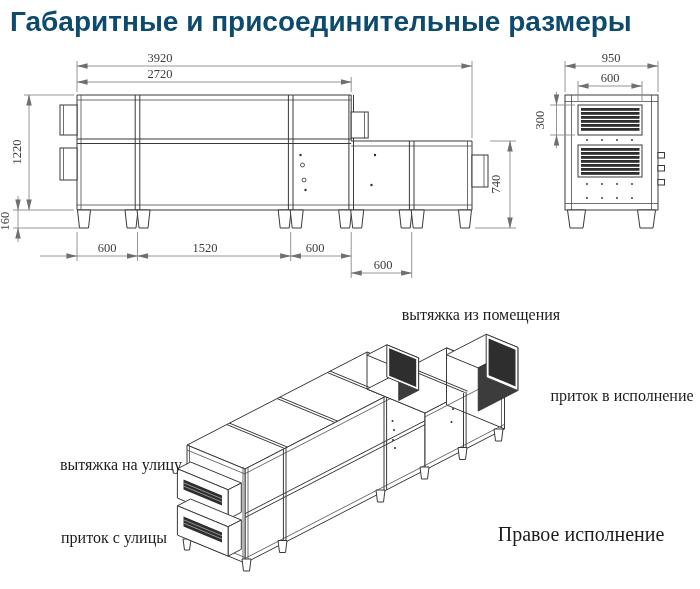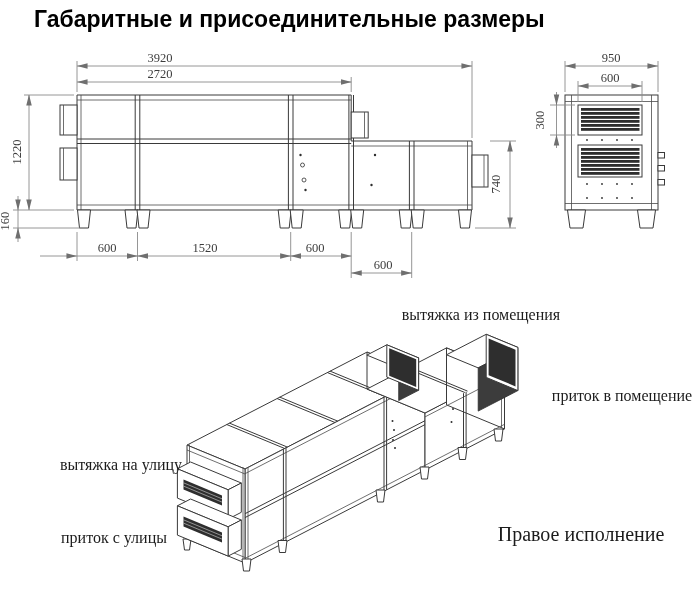--- a/index.html
+++ b/index.html
@@ -1,20 +1,20 @@
 <!DOCTYPE html>
 <html><head>
 <meta charset="utf-8">
 <style>
   html,body{margin:0;padding:0;background:#ffffff;}
   #canvas{position:relative;width:700px;height:589px;background:#ffffff;overflow:hidden;
           font-family:"Liberation Serif",serif;}
   #title{position:absolute;left:10px;top:6px;width:640px;
-         font-family:"Liberation Sans",sans-serif;font-weight:bold;font-size:23px;
-         color:#000000;letter-spacing:0px;margin-left:24px;}
+         font-family:"Liberation Sans",sans-serif;font-weight:bold;font-size:28px;
+         color:#0c4a6e;letter-spacing:0px;}
   .iso-label{position:absolute;transform:translateX(-50%);white-space:nowrap;
              font-family:"Liberation Serif",serif;font-size:16px;color:#1c1c1c;}
   .iso-label.big{font-size:20px;text-align:right;}
   svg{position:absolute;left:0;top:0;}
   .fw{fill:#ffffff;stroke:#3a3a3a;stroke-width:1;}
   .ln{fill:none;stroke:#3a3a3a;stroke-width:1;}
   .thin{fill:none;stroke:#4a4a4a;stroke-width:0.8;}
   .dk{fill:#2e2e2e;stroke:none;}
   .dkf{fill:#3c3c3c;stroke:#2e2e2e;stroke-width:0.8;}
   .dim{fill:none;stroke:#8a8a8a;stroke-width:0.9;}
@@ -312,18 +312,18 @@
         <circle class="dot" cx="394" cy="430" r="1"></circle>
         <circle class="dot" cx="393" cy="440" r="1"></circle>
         <circle class="dot" cx="395" cy="448" r="1"></circle>
         <circle class="dot" cx="453" cy="409" r="1"></circle>
         <circle class="dot" cx="451.5" cy="422" r="1"></circle>
       </g>
     </g>
   </svg>
 
   <div class="iso-label" style="left:481px;top:306px;">вытяжка из помещения</div>
-  <div class="iso-label" style="left:622px;top:387px;">приток в помещение</div>
+  <div class="iso-label" style="left:622px;top:387px;">приток в исполнение</div>
   <div class="iso-label" style="left:121px;top:456px;">вытяжка на улицу</div>
   <div class="iso-label" style="left:114px;top:529px;">приток с улицы</div>
   <div class="iso-label big" style="left:581px;top:523px;">Правое исполнение</div>
 
 </div>
 
 </body></html>

